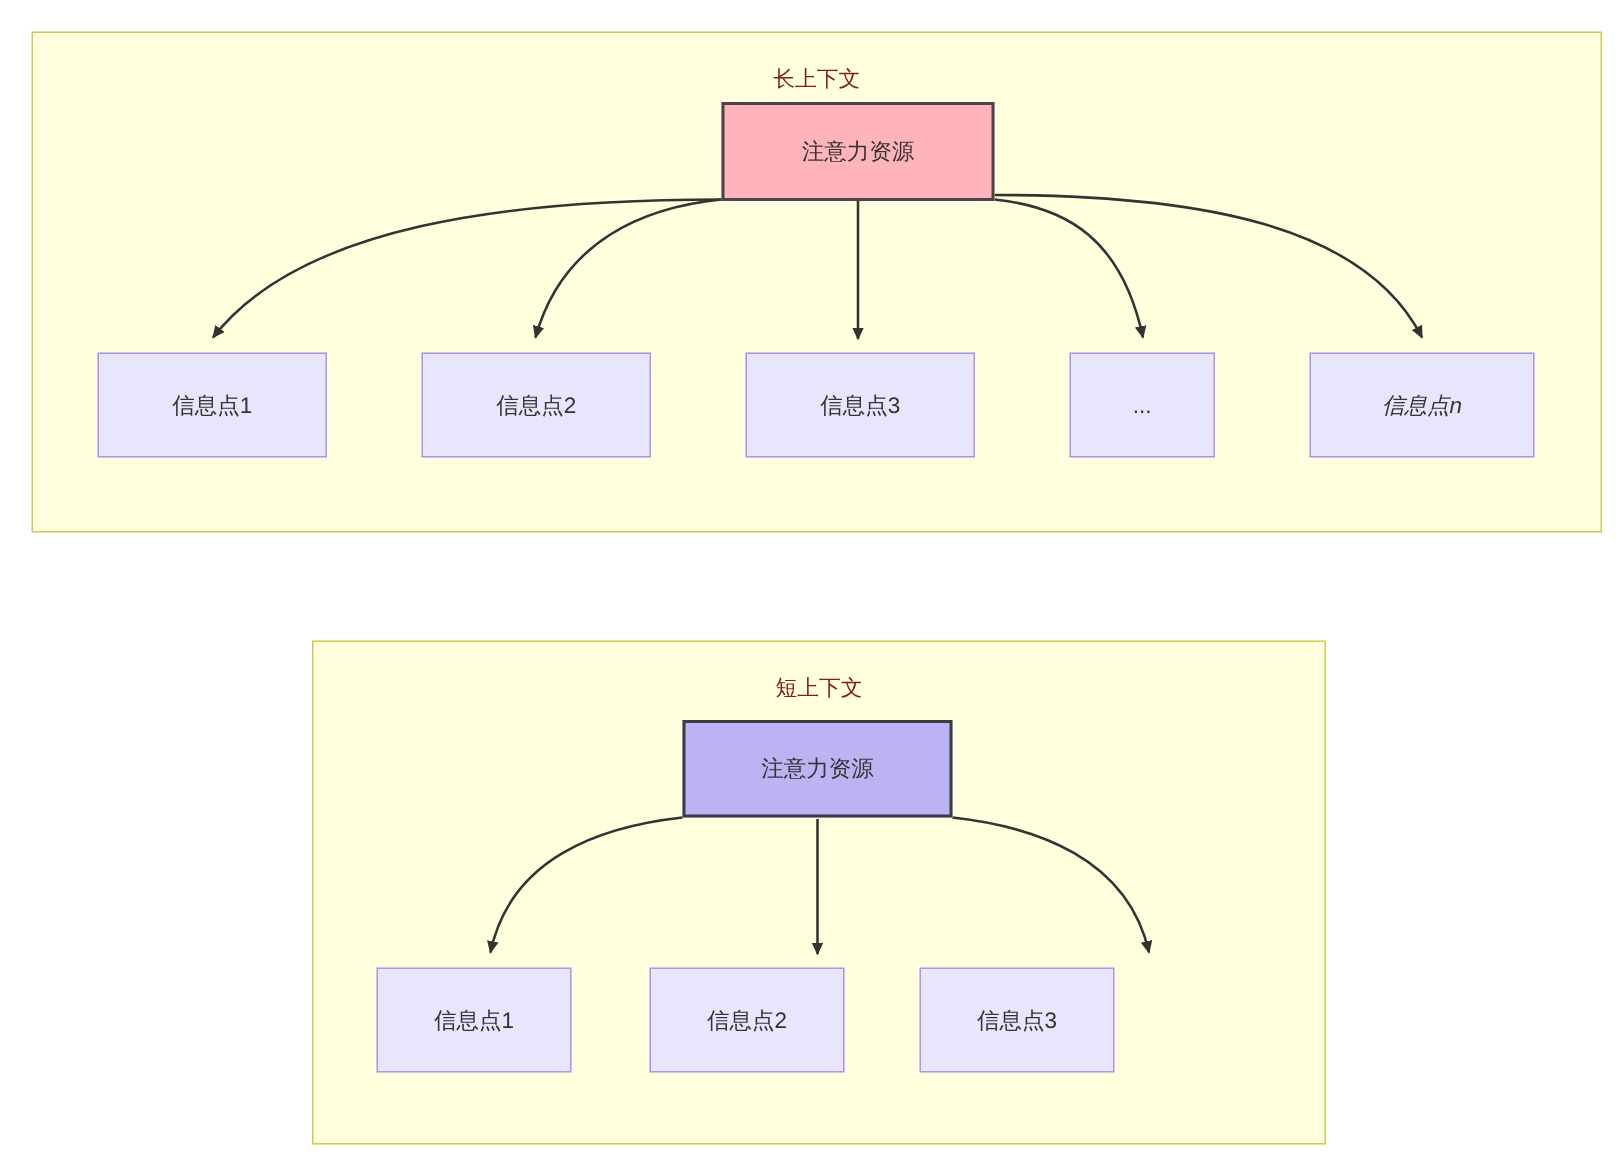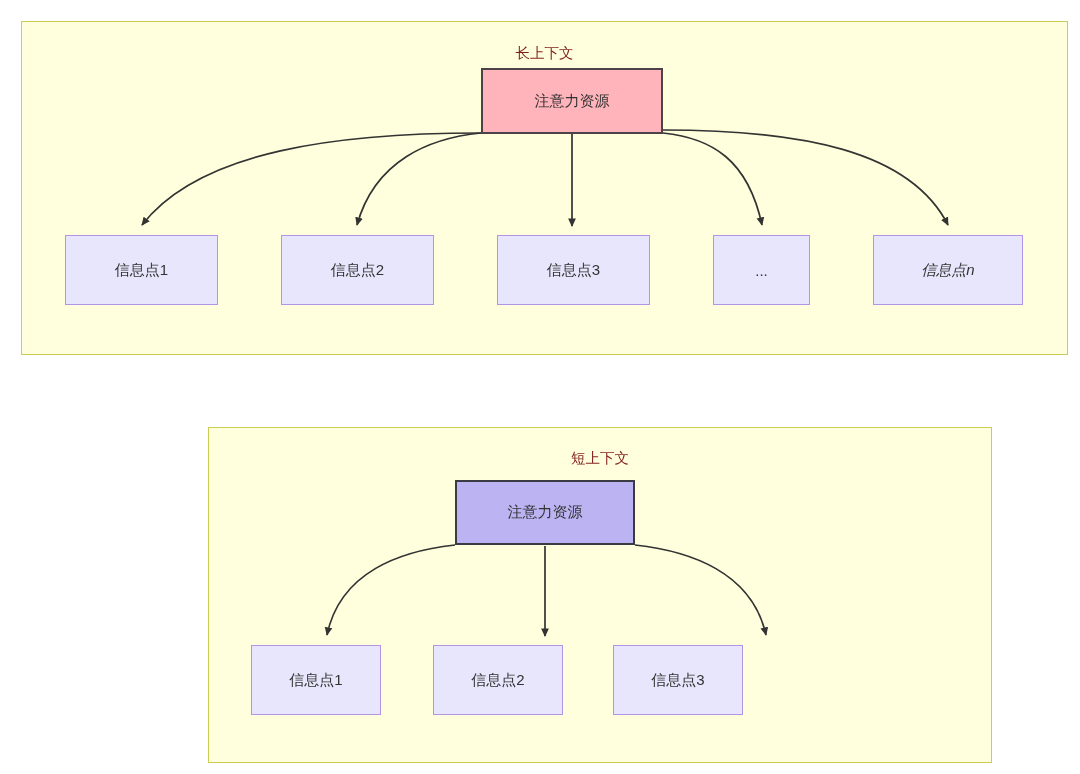--- a/index.html
+++ b/index.html
@@ -113,21 +113,21 @@
   <div class="node node-leaf" id="node-long-leaf-2" style="left: 497px; top: 235px; width: 153px; height: 70px; background: rgb(232, 230, 253); border-color: rgb(179, 147, 227);">
     <span>信息点3</span>
   </div>
   <div class="node node-leaf" id="node-long-leaf-3" style="left: 713px; top: 235px; width: 97px; height: 70px; background: rgb(232, 230, 253); border-color: rgb(179, 147, 227);">
     <span>...</span>
   </div>
   <div class="node node-leaf" id="node-long-leaf-4" style="left: 873px; top: 235px; width: 150px; height: 70px; background: rgb(232, 230, 253); border-color: rgb(179, 147, 227); font-style: italic;">
     <span>信息点n</span>
   </div>
 
-  <div class="group" id="group-short" style="left: 208px; top: 427px; width: 784px; height: 336px; background: rgb(255, 255, 221); border-color: rgb(204, 204, 85); font-family: Liberation Mono, monospace;">
+  <div class="group" id="group-short" style="left: 208px; top: 427px; width: 676px; height: 336px; background: rgb(255, 255, 221); border-color: rgb(204, 204, 85);">
     <div class="group-title">短上下文</div>
   </div>
 
   <svg class="edges" id="edges-short" viewBox="0 0 1080 774" width="1080" height="774">
     <g fill="none" stroke="#333333" stroke-width="1.7">
       <path d="M 455,545 C 400,551 340,572 327,635" marker-end="url(#arrow-dark)"></path>
       <path d="M 545,546 L 545,636" marker-end="url(#arrow-dark)"></path>
       <path d="M 635,545 C 690,551 752,572 766,635" marker-end="url(#arrow-dark)"></path>
     </g>
   </svg>

